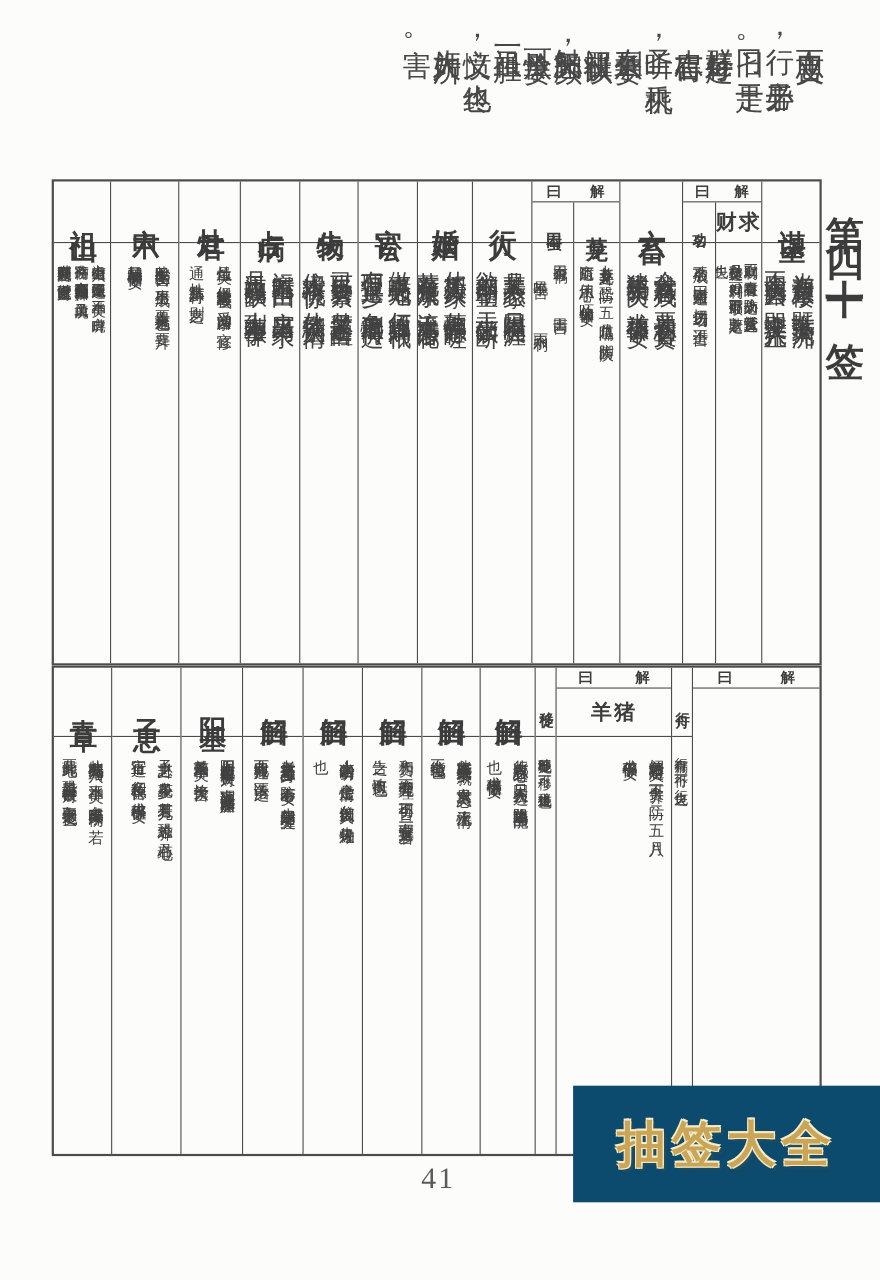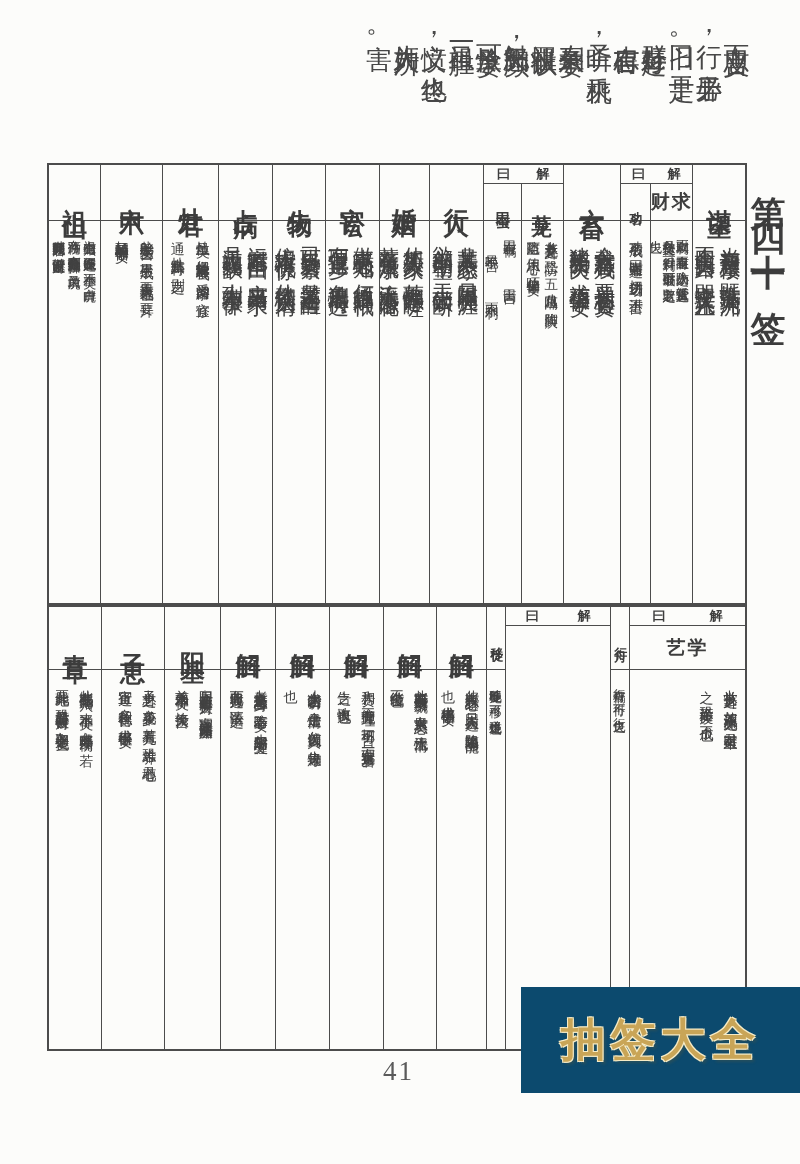--- a/index.html
+++ b/index.html
@@ -235,43 +235,43 @@
     </div>
 
     <div class="band band2">
 
       <div class="col" style="flex:1 1 112px">
         <div class="gtop">
           <span>解</span>
           <span>曰</span>
         </div>
         <div class="gbody">
-          <div class="sub" style="flex:1 1 55px">
-            <div class="shc">
-                <span class="hh">艺学</span>
-              </div>
-            <div class="ccell fz14">卜学技艺之卦　如落花流水之兆　君时运未至
-之　恐半途而废　不成也</div>
-          </div>
         </div>
       </div>
 
       <div class="col" style="flex:0 1 19px">
         <div class="hcell">
             <span class="hvs">行舟</span>
           </div>
         <div class="ccell fz12">行舟有祸　不可行　行之失也</div>
       </div>
 
       <div class="col" style="flex:1 1 102px">
         <div class="gtop">
           <span>解</span>
           <span>曰</span>
         </div>
         <div class="gbody">
+          <div class="sub" style="flex:1 1 50px">
+            <div class="shc">
+                <span class="hh">羊猪</span>
+              </div>
+            <div class="ccell fz14">饲养猪羊定有阻失　不可贪养　防二　五　八月
+求伯爷保平安</div>
+          </div>
         </div>
       </div>
 
       <div class="col" style="flex:0 1 19px">
         <div class="hcell">
             <span class="hvs">移徙</span>
           </div>
         <div class="ccell fz12">移徙地龙不旺　不可移　移之难也失也</div>
       </div>
 

